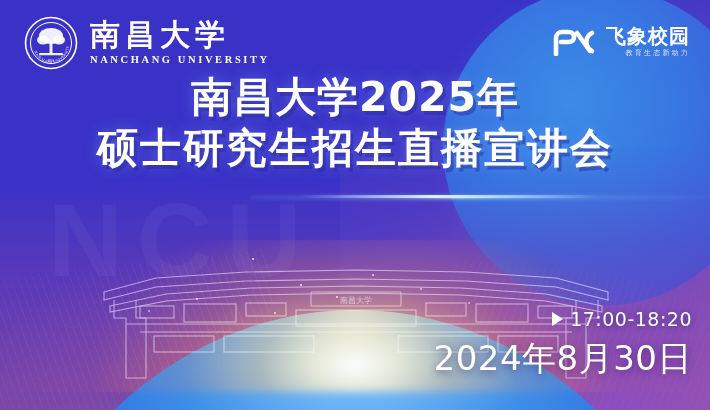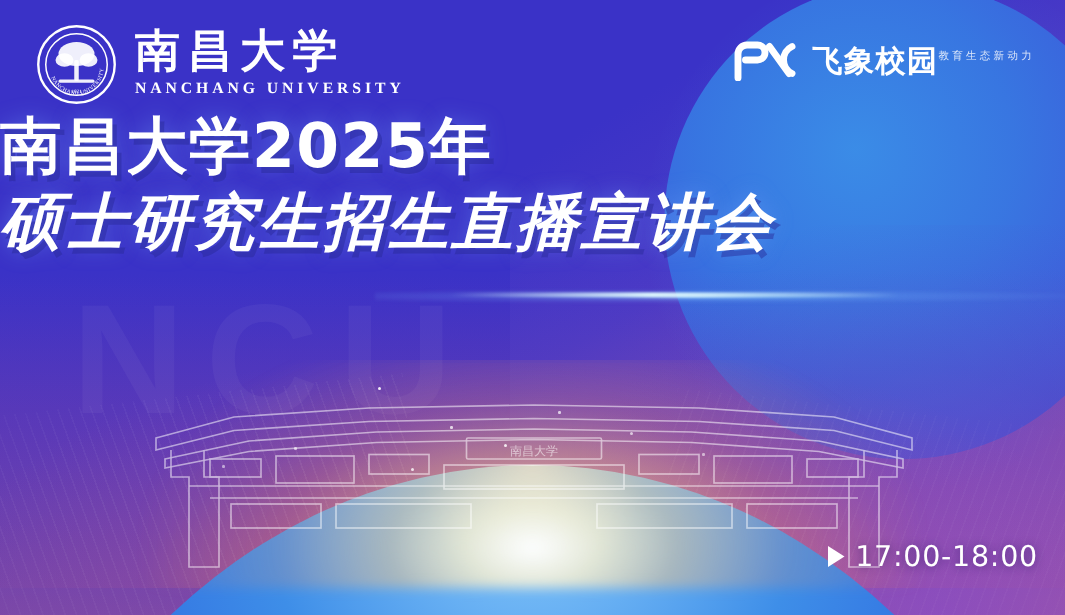--- a/index.html
+++ b/index.html
@@ -169,21 +169,21 @@
 
   
   .brand {
     position: absolute;
     right: 20px; top: 26px;
     display: flex;
     align-items: center;
     gap: 8px;
   }
   .brand-mark { width: 46px; height: 28px; }
-  .brand-text { display: flex; flex-direction: row; line-height: 1; }
+  .brand-text { display: flex; flex-direction: column; line-height: 1; }
   .brand-cn {
     font-size: 20px;
     font-weight: 700;
     color: #ffffff;
     letter-spacing: 1px;
     font-family: "DejaVu Sans", sans-serif;
   }
   .brand-sub {
     margin-top: 4px;
     font-size: 7px;
@@ -191,33 +191,33 @@
     letter-spacing: 2.2px;
     font-family: "DejaVu Sans", sans-serif;
     text-align: right;
   }
 
   
   .title-block {
     position: absolute;
     left: 0; top: 72px;
     width: 710px;
-    text-align: left;
+    text-align: center;
   }
   .title-line {
     color: #ffffff;
     font-weight: 700;
     font-family: "DejaVu Sans", sans-serif;
     letter-spacing: 1px;
     text-shadow:
       3px 4px 0 rgba(40,40,150,0.45),
       0 0 14px rgba(120,170,255,0.45);
   }
   .title-l1 { font-size: 41px; line-height: 50px; }
-  .title-l2 { font-size: 41px; line-height: 52px; letter-spacing: 2px; font-style: italic; }
+  .title-l2 { font-size: 41px; line-height: 52px; letter-spacing: 2px; }
 
   .subtitle {
     position: absolute;
     left: 0; top: 212px;
     width: 710px;
     text-align: center;
     color: #ffffff;
     font-size: 31px;
     font-weight: 400;
     letter-spacing: 7px;
@@ -370,17 +370,18 @@
 
   <div class="title-block">
     <div class="title-line title-l1">南昌大学2025年</div>
     <div class="title-line title-l2">硕士研究生招生直播宣讲会</div>
   </div>
 
 
   <div class="date-block">
     <div class="time-row">
       <span class="play-tri"></span>
-      <span>17:00-18:00</span>
-    </div>
+      <span>17:00-18:20</span>
+    </div>
+    <div class="date-row">2024年8月30日</div>
   </div>
 
 </div>
 
 </body></html>

